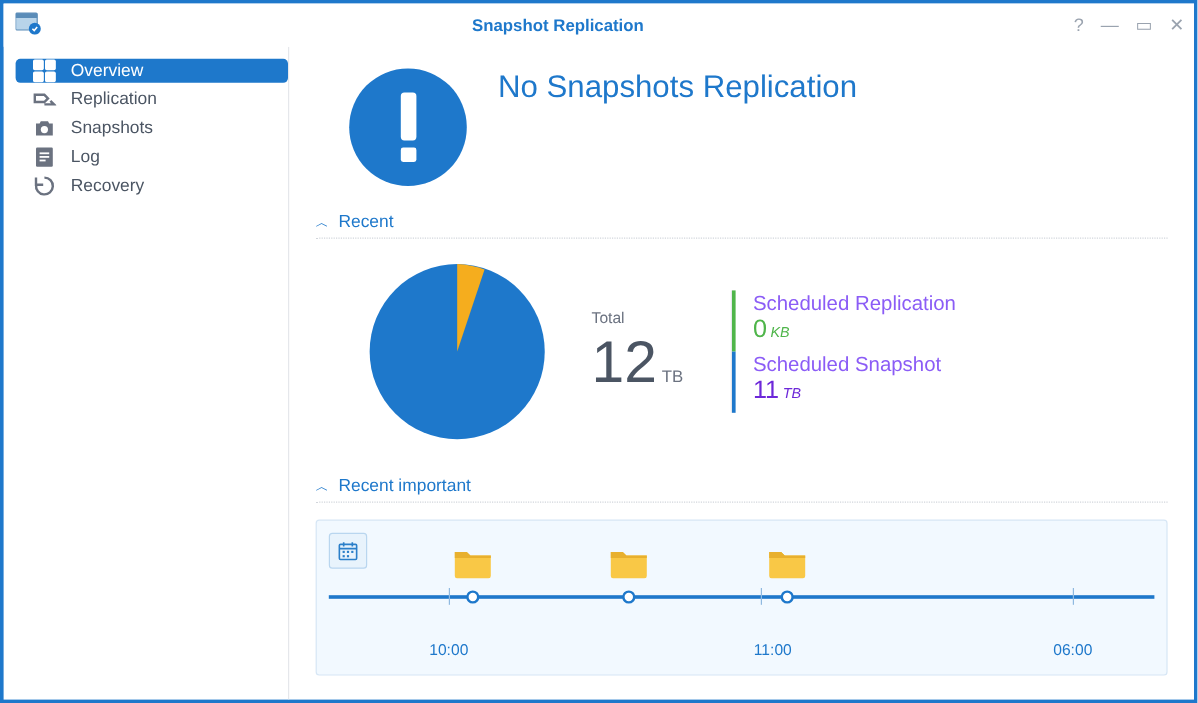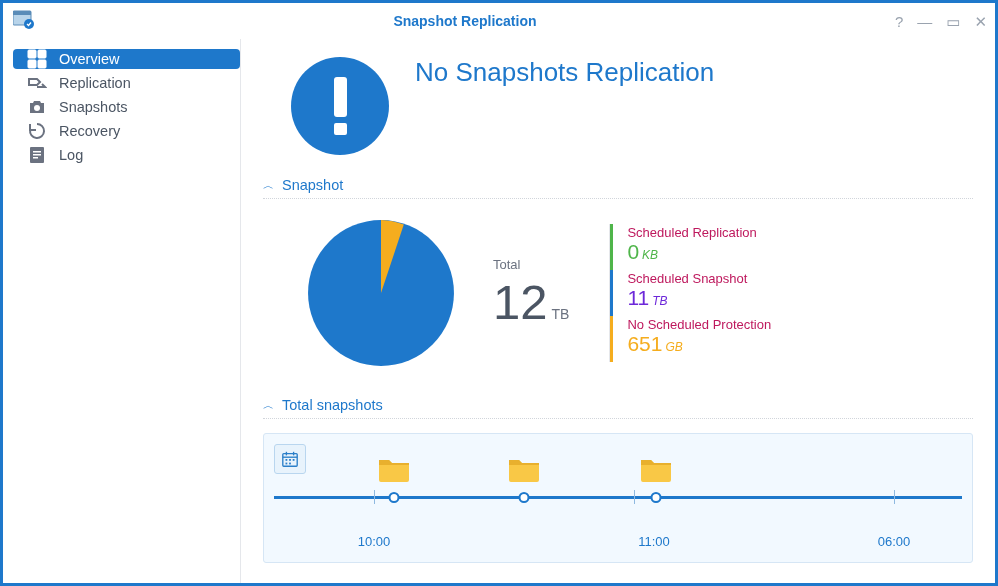--- a/index.html
+++ b/index.html
@@ -147,21 +147,21 @@
   display: flex;
   flex-direction: column;
   border-left: 1px solid #e5e7eb;
   padding-left: 0;
 }
 .stat {
   border-left: 3px solid;
   padding: 1px 0 6px 14px;
   margin-bottom: 0;
 }
-.stat-label { font-size: 13px; color: #be185d; }
+.stat-label { font-size: 17px; color: #8b5cf6; }
 .stat-value { font-size: 21px; font-weight: 400; }
 .stat-unit { font-size: 12px; margin-left: 3px; font-style: italic; }
 .stat.green { border-color: #4fb54a; }
 .stat.green .stat-value, .stat.green .stat-unit { color: #4fb54a; }
 .stat.blue { border-color: #1E78CB; }
 .stat.blue .stat-value, .stat.blue .stat-unit { color: #6d28d9; }
 .stat.orange { border-color: #f5ad1e; }
 .stat.orange .stat-value, .stat.orange .stat-unit { color: #f5ad1e; }
 .timeline-box {
   border: 1px solid #d6e6f5;
@@ -283,54 +283,54 @@
           <svg viewBox="0 0 20 20">
               <path d="M3 6 h3 l1-2 h6 l1 2 h3 v10 h-14 z" fill="#6b7280"></path>
               <circle cx="10" cy="11" r="3" fill="#fff"></circle>
             </svg>
         </span>
         <span>Snapshots</span>
       </div>
       <div class="nav-item">
         <span class="nav-icon">
           <svg viewBox="0 0 20 20">
-              <path d="M10 3 a7 7 0 1 1 -6.9 6 M3 3 v6 h6" fill="none" stroke="#6b7280" stroke-width="2"></path>
-            </svg>
-        </span>
-        <span>Recovery</span>
-      </div>
-      <div class="nav-item">
-        <span class="nav-icon">
-          <svg viewBox="0 0 20 20">
               <rect x="3" y="2" width="14" height="16" rx="1" fill="#6b7280"></rect>
               <rect x="6" y="6" width="8" height="1.5" fill="#fff"></rect>
               <rect x="6" y="9" width="8" height="1.5" fill="#fff"></rect>
               <rect x="6" y="12" width="5" height="1.5" fill="#fff"></rect>
             </svg>
         </span>
         <span>Log</span>
+      </div>
+      <div class="nav-item">
+        <span class="nav-icon">
+          <svg viewBox="0 0 20 20">
+              <path d="M10 3 a7 7 0 1 1 -6.9 6 M3 3 v6 h6" fill="none" stroke="#6b7280" stroke-width="2"></path>
+            </svg>
+        </span>
+        <span>Recovery</span>
       </div>
     </div>
 
     <div class="content">
       <div class="hero">
         <div class="hero-circle">
           <div class="exclaim">
               <div class="bar"></div>
               <div class="dot"></div>
             </div>
         </div>
         <div class="hero-text">
           <h1>No Snapshots Replication</h1>
         </div>
       </div>
 
       <div class="section-header">
         <span class="chev">︿</span>
-        <span>Snapshot</span>
+        <span>Recent</span>
       </div>
 
       <div class="summary-row">
         <div class="pie-wrap">
           <svg width="152" height="152" viewBox="0 0 100 100">
             <circle cx="50" cy="50" r="48" fill="#1E78CB"></circle>
             <path d="M50 50 L50 2 A48 48 0 0 1 65 5 Z" fill="#f5ad1e"></path>
           </svg>
         </div>
         <div class="total-block">
@@ -341,30 +341,26 @@
         </div>
         <div class="stats">
           <div class="stat green">
             <div class="stat-label">Scheduled Replication</div>
             <div><span class="stat-value">0</span><span class="stat-unit">KB</span></div>
           </div>
           <div class="stat blue">
             <div class="stat-label">Scheduled Snapshot</div>
             <div><span class="stat-value">11</span><span class="stat-unit">TB</span></div>
           </div>
-          <div class="stat orange">
-            <div class="stat-label">No Scheduled Protection</div>
-            <div><span class="stat-value">651</span><span class="stat-unit">GB</span></div>
-          </div>
         </div>
       </div>
 
       <div class="section-header">
         <span class="chev">︿</span>
-        <span>Total snapshots</span>
+        <span>Recent important</span>
       </div>
 
       <div class="timeline-box">
         <div class="cal-btn">
           <svg viewBox="0 0 20 20">
               <rect x="2" y="4" width="16" height="14" rx="1" fill="none" stroke="#2b7fc9" stroke-width="1.5"></rect>
               <line x1="2" y1="8" x2="18" y2="8" stroke="#2b7fc9" stroke-width="1.5"></line>
               <line x1="6" y1="2" x2="6" y2="6" stroke="#2b7fc9" stroke-width="1.5"></line>
               <line x1="14" y1="2" x2="14" y2="6" stroke="#2b7fc9" stroke-width="1.5"></line>
               <rect x="5" y="10" width="2" height="2" fill="#2b7fc9"></rect>
@@ -398,18 +394,18 @@
                 <path d="M1 4 h10 l3 3 h17 v2 h-30 z" fill="#e8b02e"></path>
               </svg></div>
         </div>
         <div class="snap-marker" style="left:392px"></div>
 
         <div class="tick" style="left:110px"></div>
         <div class="tick" style="left:370px"></div>
         <div class="tick" style="left:630px"></div>
 
         <div class="time-label" style="left:110px">10:00</div>
-        <div class="time-label" style="left:390px">11:00</div>
+        <div class="time-label" style="left:380px">11:00</div>
         <div class="time-label" style="left:630px">06:00</div>
       </div>
     </div>
   </div>
 </div>
 
 </body></html>

